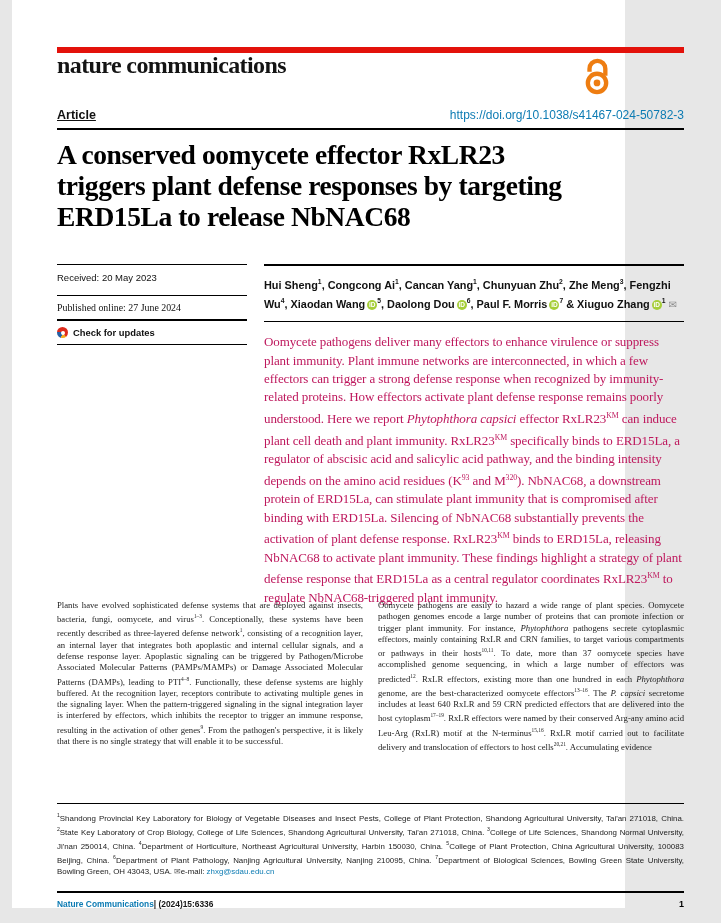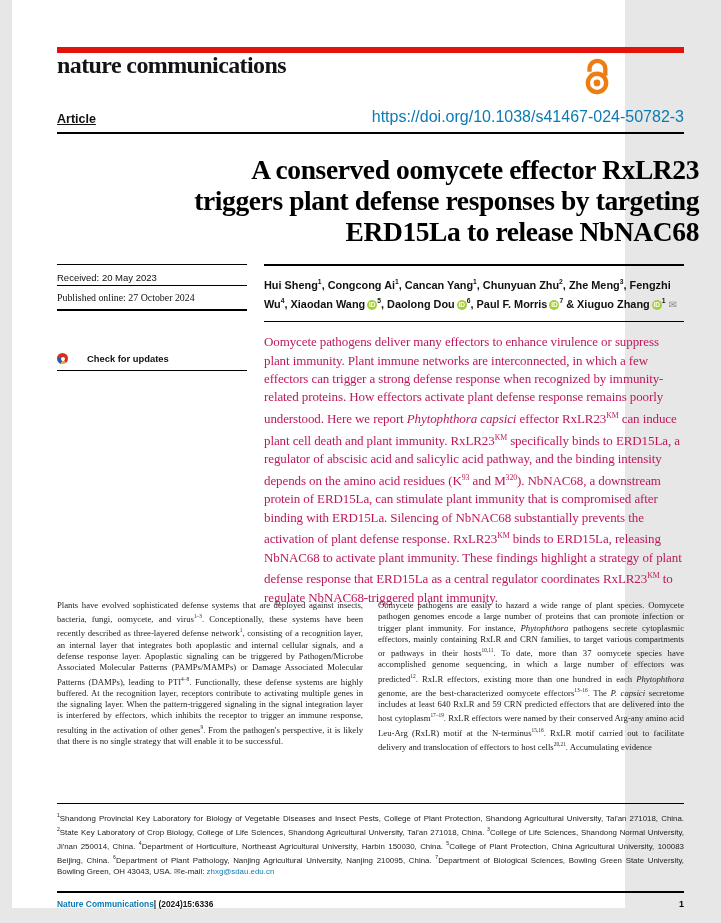--- a/index.html
+++ b/index.html
@@ -23,33 +23,33 @@
     top:52px;
     font-family:"Liberation Serif", serif;
     font-weight:bold; font-size:24px; letter-spacing:-0.6px; color:#141414;
   }
   .oa-icon { position:absolute; right:13px; top:54px; width:30px; height:42px; left:auto; }
   .article-row {
     top:108px; display:flex; justify-content:space-between; align-items:flex-end;
     border-bottom:2.5px solid #000; padding-bottom:6px;
   }
   .article-label { font-weight:bold; font-size:12.5px; color:#111;text-decoration:underline; }
-  .doi-link { font-size:16px; color:#0c7bb3; text-decoration:none; }
+  .doi-link { font-size:12px; color:#0c7bb3; text-decoration:none; }
   .title {
     top:139px;
     font-family:"Liberation Serif", serif;
     font-weight:bold; font-size:27.5px; line-height:31px; letter-spacing:-0.4px; color:#000;
   }
 
   
   .meta-authors { top:264px; display:flex; }
   .meta-col { width:190px; flex:none; border-top:1.5px solid #000; }
-  .meta-row { border-bottom:1px solid #000; padding:7px 0 2px; font-size:9.5px; color:#111; }
+  .meta-row { border-bottom:1px solid #000; padding:7px 0 12px; font-size:9.5px; color:#111; }
   .meta-row.serif { font-family:"Liberation Serif", serif; font-size:9.9px; border-bottom-width:2px; padding:6px 0; }
-  .meta-row.check { font-weight:bold; font-size:9.4px; display:flex; align-items:flex-end; gap:19px; padding:6px 0; cursor:pointer;margin-top:36px; }
+  .meta-row.check { font-weight:bold; font-size:9.4px; display:flex; align-items:flex-end; gap:5px; padding:6px 0; cursor:pointer; }
   .crossmark {
     display:inline-block; width:11px; height:11px; border-radius:50%;
     background:conic-gradient(#dd2a1b 0 38%, #f1a81f 38% 55%, #2660a4 55% 78%, #dd2a1b 78% 100%);
     box-shadow:inset 0 0 0 1.5px #fff0; position:relative; flex:none;
   }
   .crossmark::after{ content:""; position:absolute; left:3.5px; top:3.5px; width:4px; height:4px; border-radius:50%; background:#fff; }
 
   .authors-abstract { margin-left:17px; width:420px; }
   .authors-block {
     border-top:2.5px solid #000; border-bottom:1px solid #000;
@@ -112,26 +112,26 @@
     <path d="M 9 20 L 9 16.5 A 9.5 9.5 0 0 1 28 16.5 L 28 25" fill="none" stroke="#ee7d11" stroke-width="5.2"></path>
     <circle cx="18" cy="33.5" r="11" fill="none" stroke="#ee7d11" stroke-width="5.2"></circle>
     <circle cx="18" cy="33.5" r="4" fill="#ee7d11"></circle>
   </svg>
 
   <div class="abs article-row">
     <span class="article-label">Article</span>
     <a class="doi-link">https://doi.org/10.1038/s41467-024-50782-3</a>
   </div>
 
-  <h1 class="abs title" style="margin:15px;text-align:right;">A conserved oomycete effector RxLR23<br>triggers plant defense responses by targeting<br>ERD15La to release NbNAC68</h1>
+  <h1 class="abs title" style="margin:0;">A conserved oomycete effector RxLR23<br>triggers plant defense responses by targeting<br>ERD15La to release NbNAC68</h1>
 
   <div class="abs meta-authors">
     <div class="meta-col">
       <div class="meta-row">Received: 20 May 2023</div>
-      <div class="meta-row serif">Published online: 27 October 2024</div>
+      <div class="meta-row serif">Published online: 27 June 2024</div>
       <div class="meta-row check">
         <span class="crossmark"></span>
         <span>Check for updates</span>
       </div>
     </div>
     <div class="authors-abstract">
       <div class="authors-block">Hui Sheng<sup>1</sup>, Congcong Ai<sup>1</sup>, Cancan Yang<sup>1</sup>, Chunyuan Zhu<sup>2</sup>, Zhe Meng<sup>3</sup>, Fengzhi Wu<sup>4</sup>, Xiaodan Wang<span class="orcid">iD</span><sup>5</sup>, Daolong Dou<span class="orcid">iD</span><sup>6</sup>, Paul F. Morris<span class="orcid">iD</span><sup>7</sup> &amp; Xiuguo Zhang<span class="orcid">iD</span><sup>1</sup><span class="mail-glyph-author">✉</span></div>
       <p class="abstract" style="margin:11px 0 0;">Oomycete pathogens deliver many effectors to enhance virulence or suppress plant immunity. Plant immune networks are interconnected, in which a few effectors can trigger a strong defense response when recognized by immunity-related proteins. How effectors activate plant defense response remains poorly understood. Here we report <i>Phytophthora capsici</i> effector RxLR23<sup>KM</sup> can induce plant cell death and plant immunity. RxLR23<sup>KM</sup> specifically binds to ERD15La, a regulator of abscisic acid and salicylic acid pathway, and the binding intensity depends on the amino acid residues (K<sup>93</sup> and M<sup>320</sup>). NbNAC68, a downstream protein of ERD15La, can stimulate plant immunity that is compromised after binding with ERD15La. Silencing of NbNAC68 substantially prevents the activation of plant defense response. RxLR23<sup>KM</sup> binds to ERD15La, releasing NbNAC68 to activate plant immunity. These findings highlight a strategy of plant defense response that ERD15La as a central regulator coordinates RxLR23<sup>KM</sup> to regulate NbNAC68-triggered plant immunity.</p>
     </div>
   </div>

